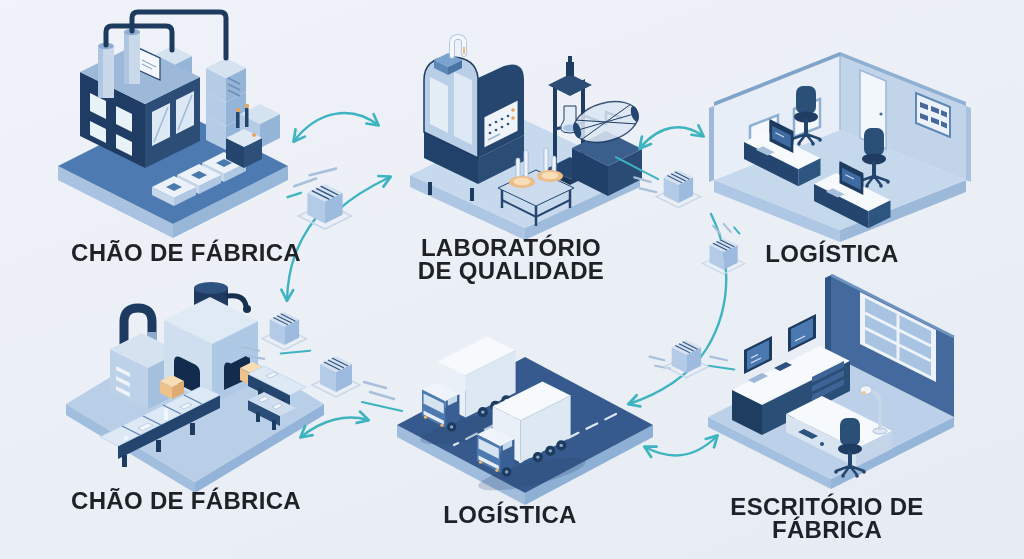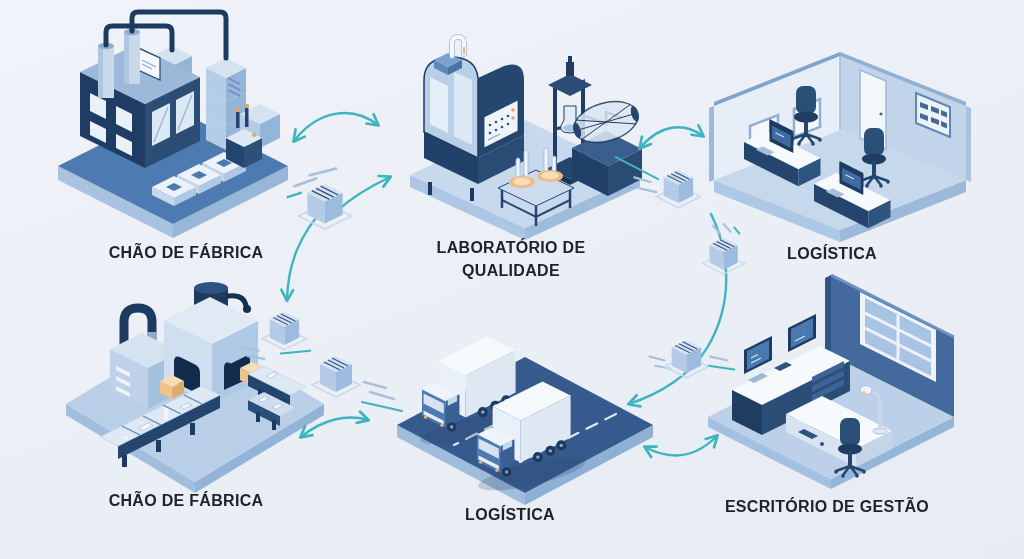--- a/index.html
+++ b/index.html
@@ -1,21 +1,21 @@
 <!DOCTYPE html>
 <html><head>
 <meta charset="utf-8">
 <style>
   *{margin:0;padding:0;box-sizing:border-box}
   html,body{width:1024px;height:559px}
   body{background:#edf0f6;font-family:"Liberation Sans",sans-serif;overflow:hidden}
   .canvas{position:relative;width:1024px;height:559px;background:linear-gradient(160deg,#f0f3f9 0%,#eaeef5 60%,#e7ecf4 100%)}
   .station{position:absolute}
   .station svg{display:block;width:100%;height:100%}
-  .label{position:absolute;text-align:center;font-weight:700;font-size:16px;line-height:23px;color:#1e2126;letter-spacing:.3px}
+  .label{position:absolute;text-align:center;font-weight:700;font-size:24px;line-height:23px;color:#1e2126;letter-spacing:.3px}
   .arrows{position:absolute;left:0;top:0;width:1024px;height:559px;pointer-events:none}
   .hidden-defs{position:absolute;width:0;height:0;overflow:hidden}
 </style>
 </head>
 <body>
 
 <div class="canvas">
 
   <svg class="hidden-defs" aria-hidden="true">
     <defs>
@@ -481,15 +481,15 @@
       <line x1="44" y1="28" x2="72" y2="32" stroke="#3db4bf" stroke-width="2.2" stroke-linecap="round"></line>
       <use href="#pkg"></use>
     </g>
   </svg>
 
   <div class="label" style="left:56px;top:241px;width:260px">CHÃO DE FÁBRICA</div>
   <div class="label" style="left:411px;top:236px;width:200px">LABORATÓRIO DE QUALIDADE</div>
   <div class="label" style="left:722px;top:242px;width:220px">LOGÍSTICA</div>
   <div class="label" style="left:56px;top:489px;width:260px">CHÃO DE FÁBRICA</div>
   <div class="label" style="left:400px;top:503px;width:220px">LOGÍSTICA</div>
-  <div class="label" style="left:697px;top:495px;width:260px">ESCRITÓRIO DE GESTÃO</div>
+  <div class="label" style="left:697px;top:495px;width:260px">ESCRITÓRIO DE FÁBRICA</div>
 
 </div>
 
 </body></html>

